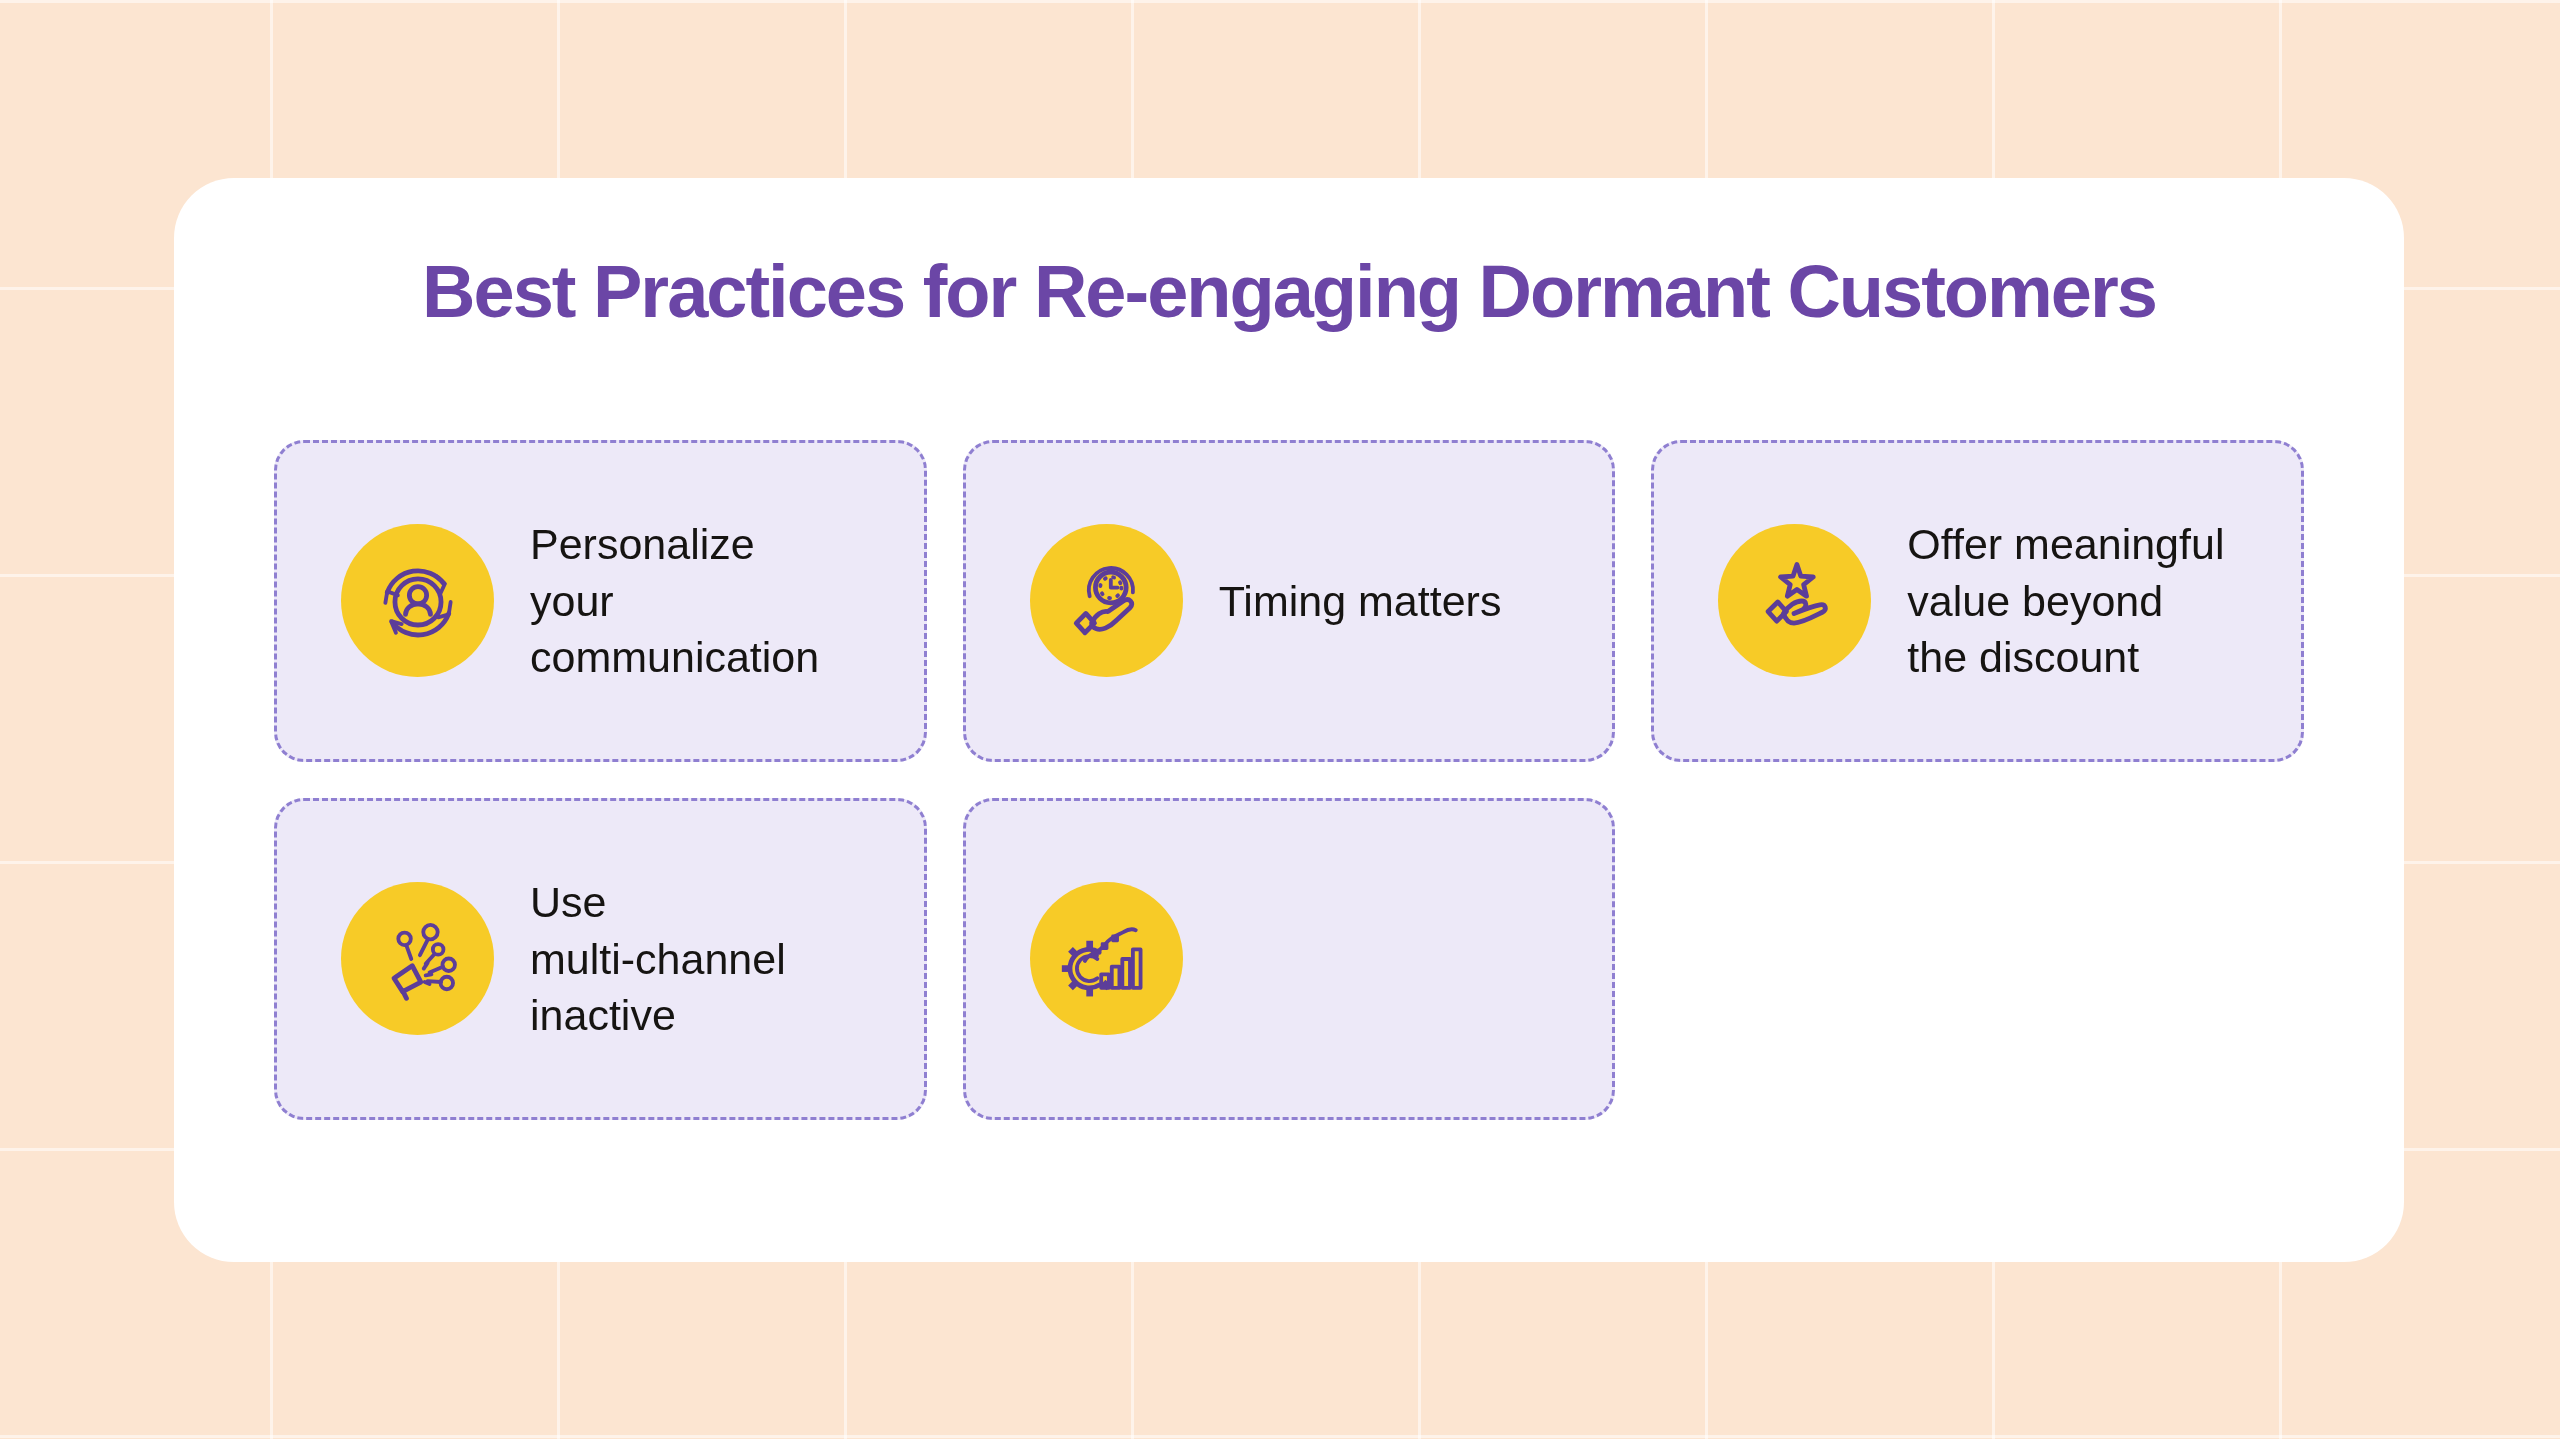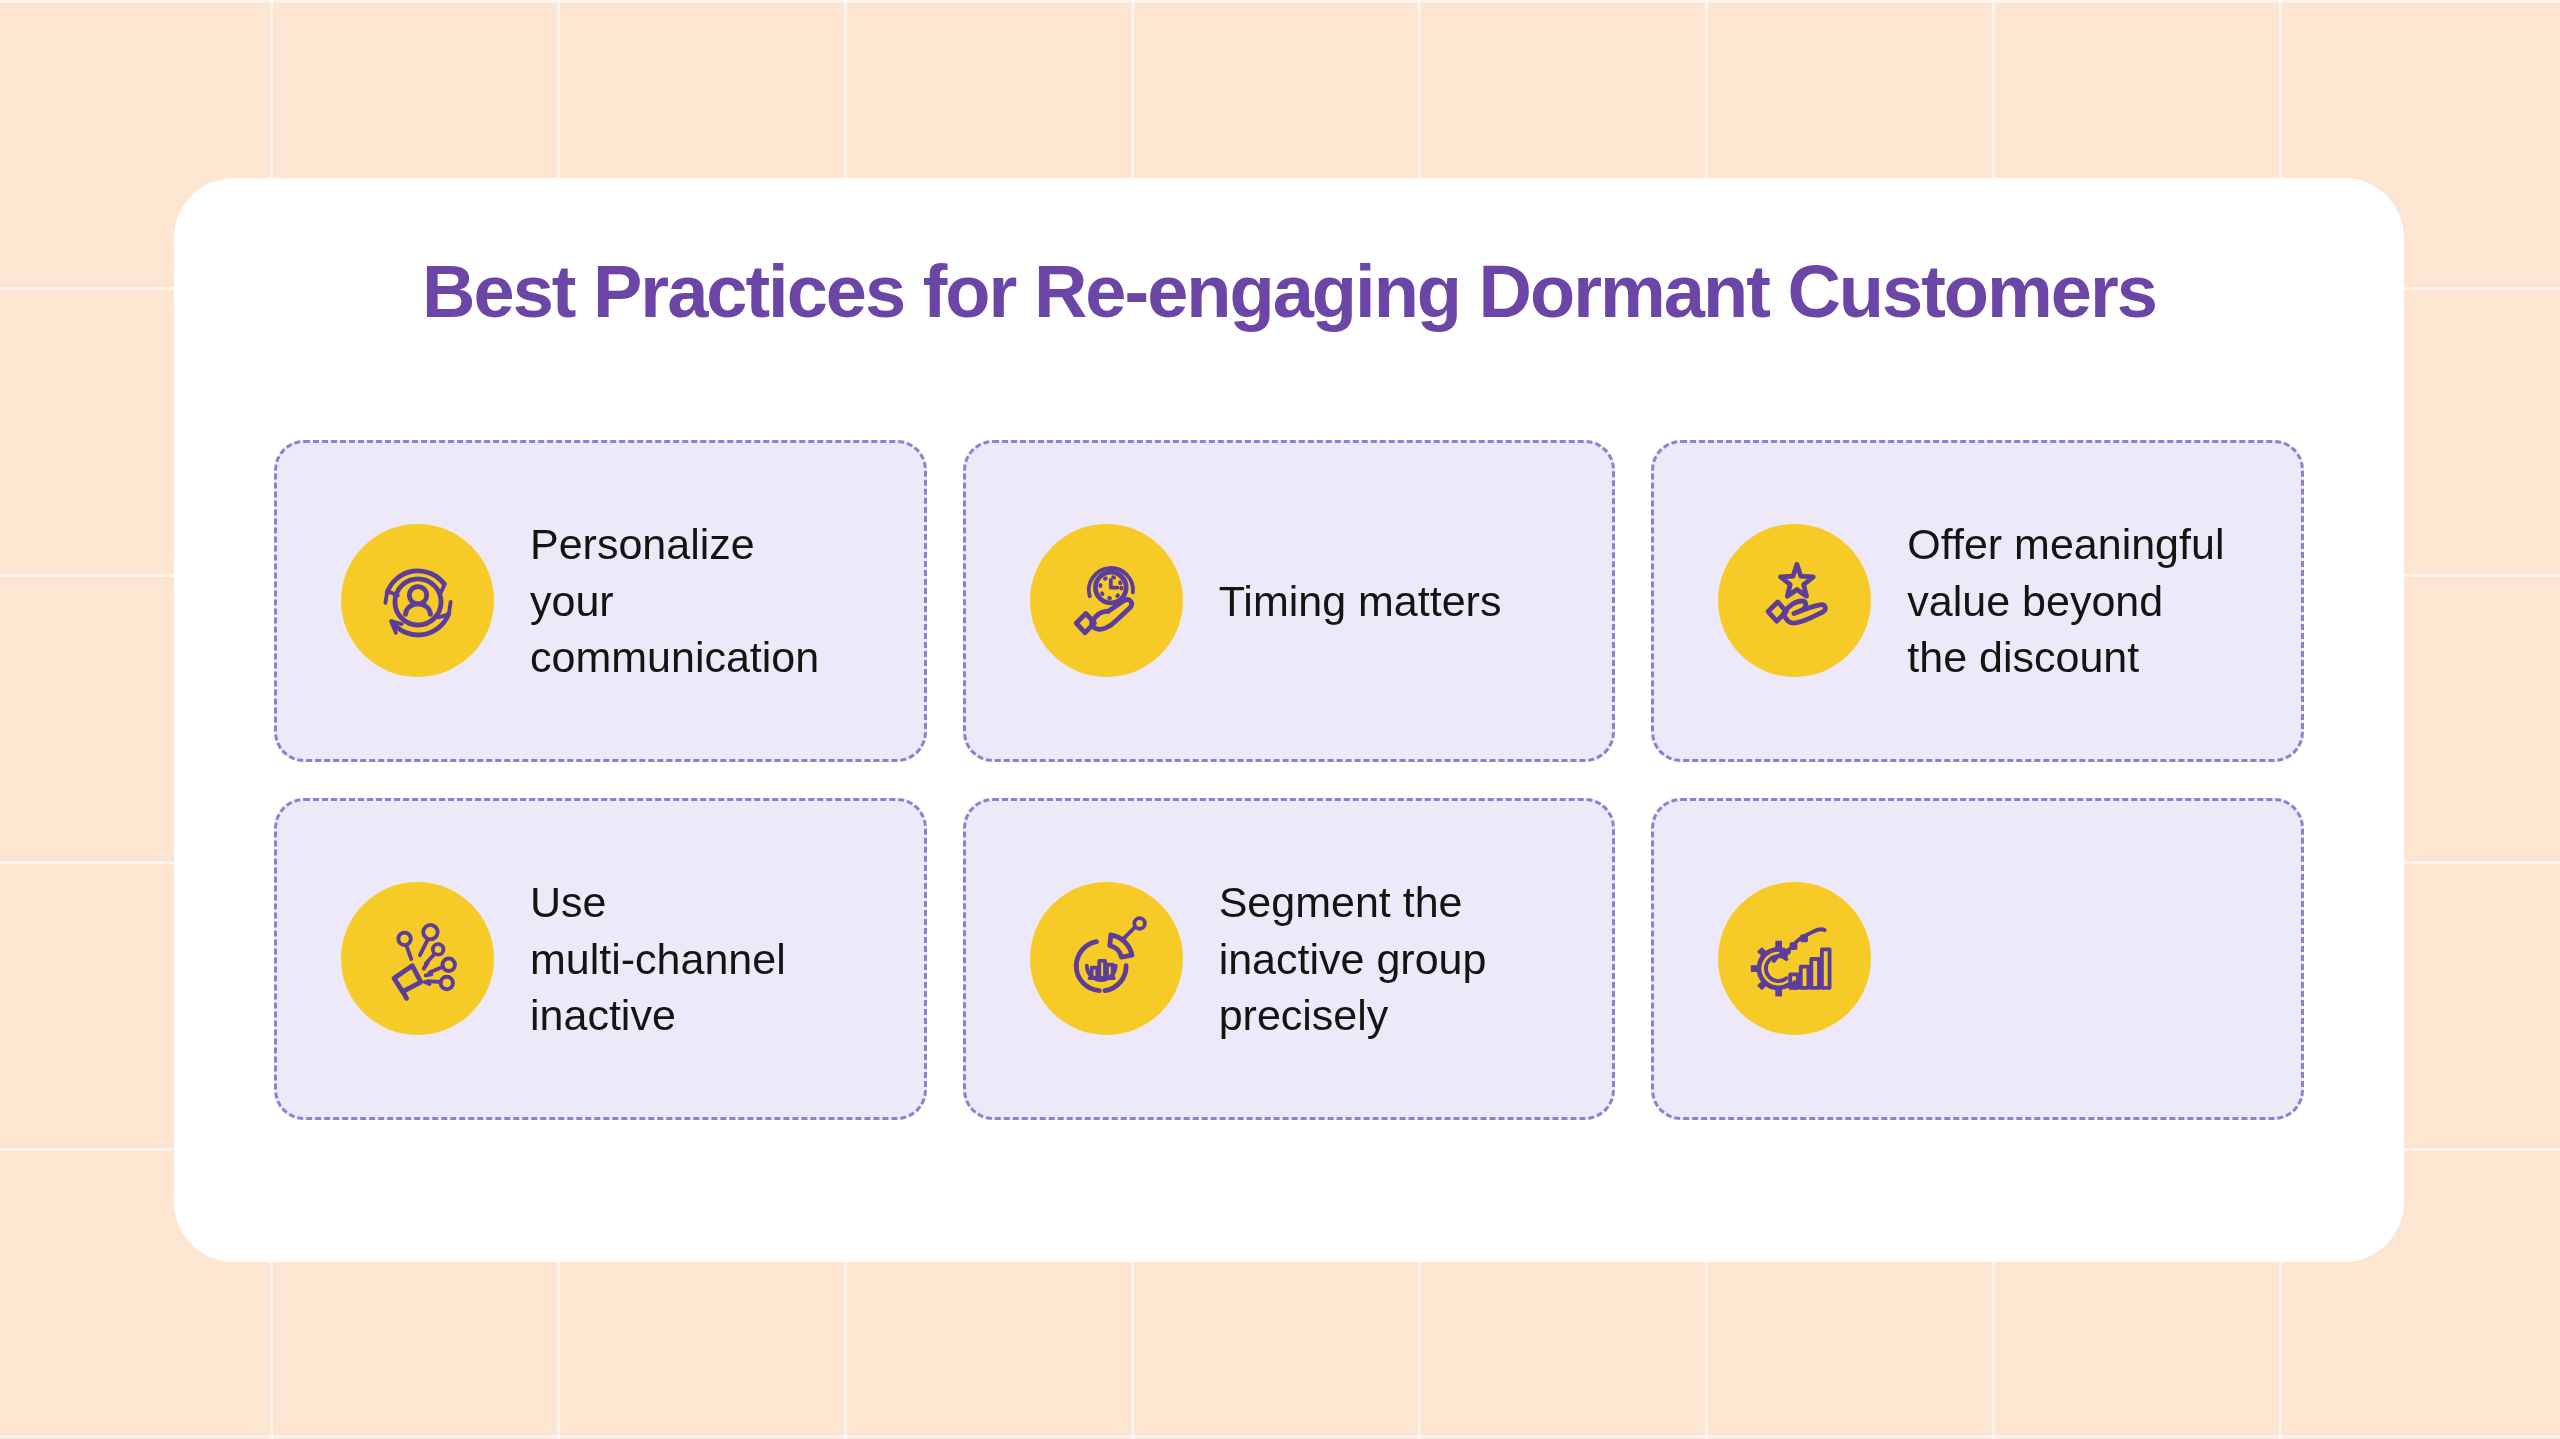--- a/index.html
+++ b/index.html
@@ -157,40 +157,20 @@
             <circle class="thin" cx="82" cy="56" r="6.5"></circle>
           <path class="thin" d="M60 73 L74 74"></path>
             <circle class="thin" cx="80" cy="75" r="6.5"></circle>
         </svg>
       </div>
       <div class="card-label">Use
 multi-channel
 inactive</div>
     </div>
 
-    <div class="card">
-      <div class="icon-circle">
-        <svg viewBox="0 0 100 100">
-          <path d="M19 57 A26 26 0 0 1 40 32"></path>
-          <path d="M19 57 A26 26 0 0 0 43 83"></path>
-          <path d="M49 83 A26 26 0 0 0 71 57"></path>
-          <path class="thin" d="M30 57 A15 15 0 0 0 60 57"></path>
-          <path d="M55 25 A26 26 0 0 1 77 46 L66 48 A15 15 0 0 0 54 36 Z"></path>
-          <path class="thin" d="M68 29 L80 17"></path>
-          <circle class="thin" cx="85" cy="13" r="5.5"></circle>
-          <path class="thin" d="M33 70 L58 70"></path>
-          <rect class="thin" x="35" y="59" width="6" height="11"></rect>
-          <rect class="thin" x="43" y="52" width="6" height="18"></rect>
-          <rect class="thin" x="51" y="56" width="6" height="14"></rect>
-        </svg>
-      </div>
-      <div class="card-label">Segment the
-inactive group
-precisely</div>
-    </div>
 
     <div class="card">
       <div class="icon-circle">
         <svg viewBox="0 0 100 100">
           <path d="M43 43 A20 20 0 1 0 43 77"></path>
           <path class="thin" d="M41 50 A13 13 0 1 0 41 70"></path>
           <path class="tooth" d="M33 40 L33 31"></path>
           <path class="tooth" d="M19 46 L13 40"></path>
           <path class="tooth" d="M13 60 L4 60"></path>
           <path class="tooth" d="M19 74 L13 80"></path>

